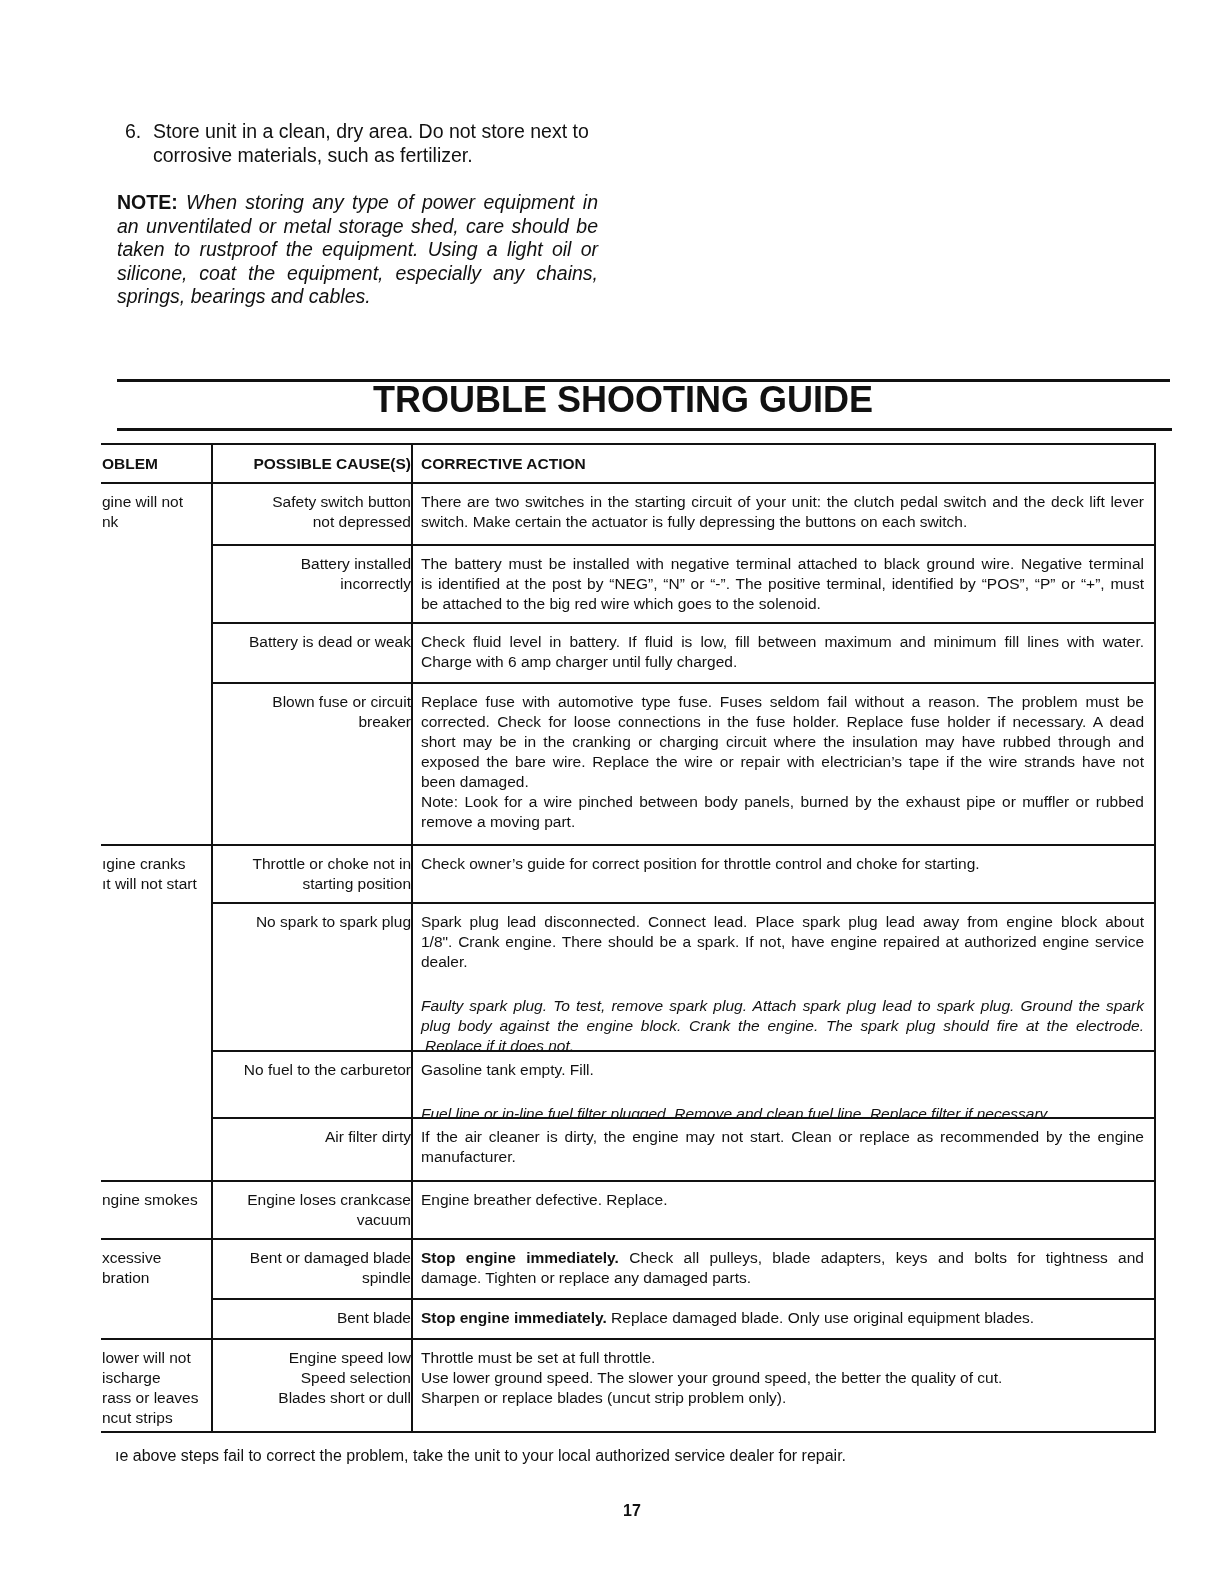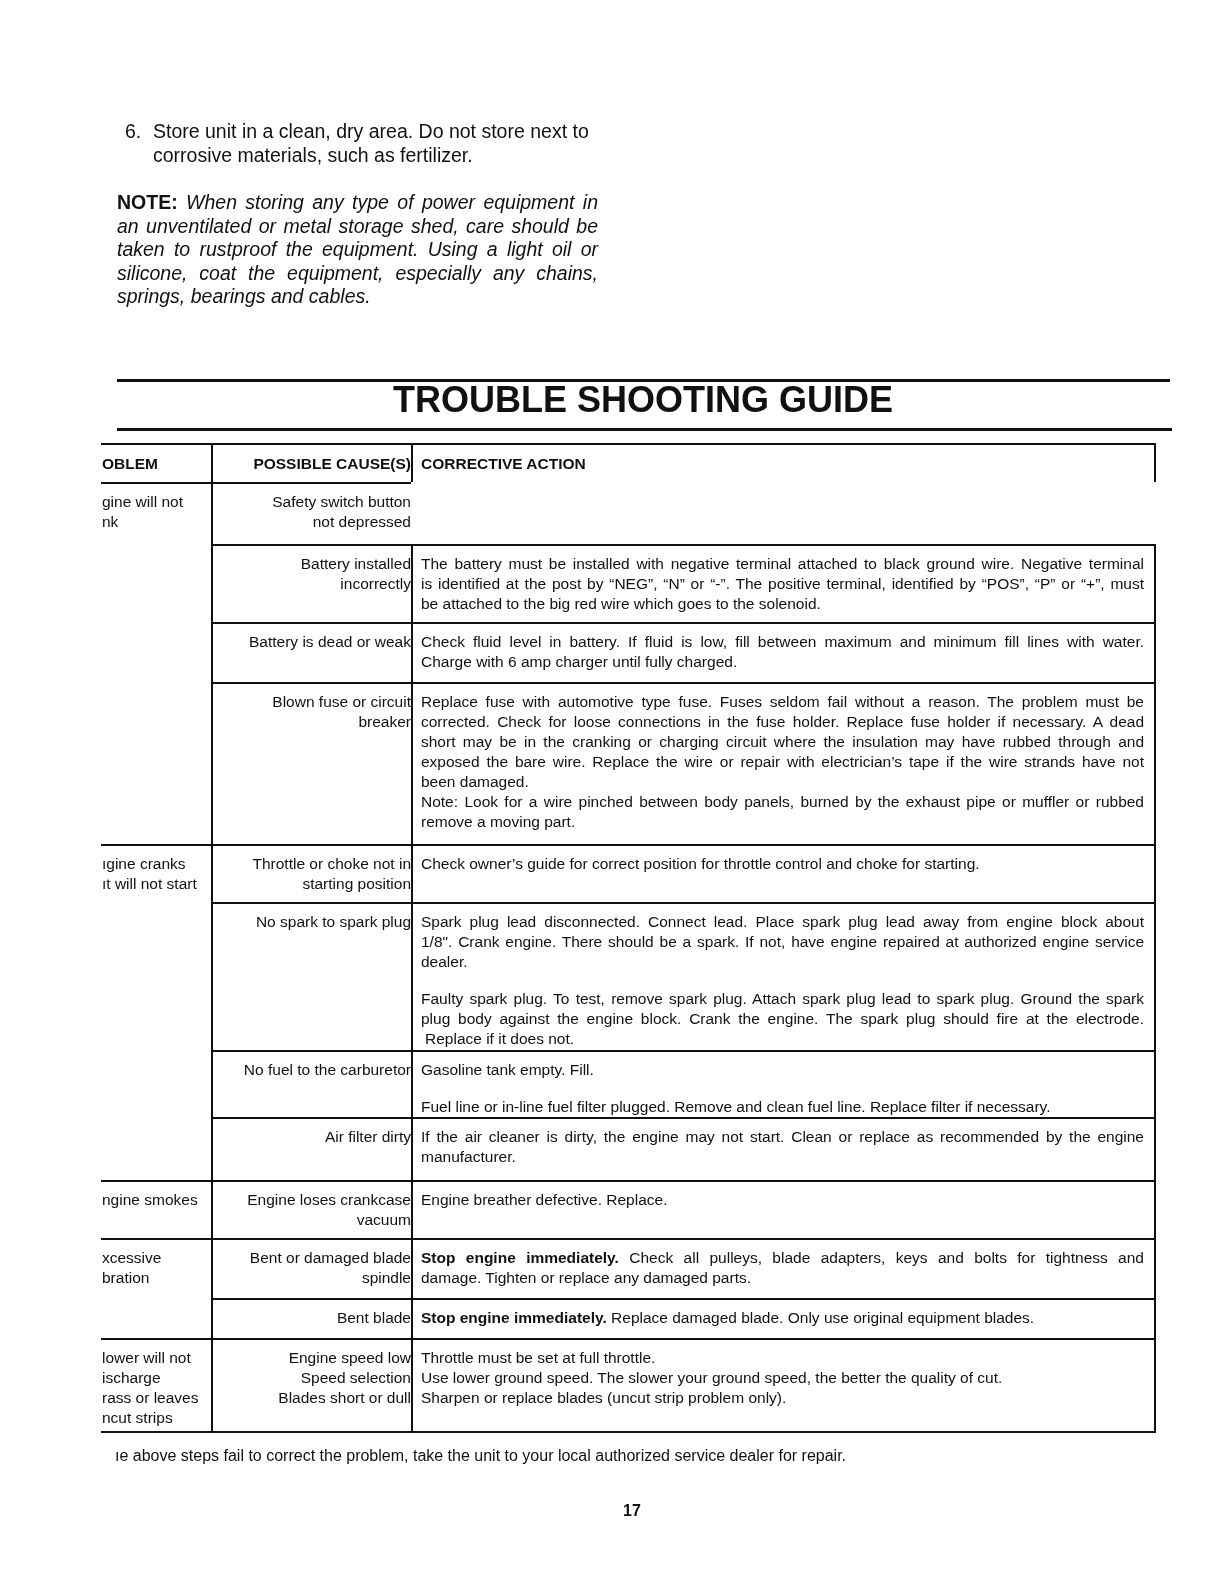--- a/index.html
+++ b/index.html
@@ -16,42 +16,42 @@
   .note .ln { text-align:justify; text-align-last:justify; }
   .note .ln.l { text-align-last:left; }
   .note-label { font-weight:bold; font-style:normal; }
   .note-text { font-style:italic; }
 
   .rule { position:absolute; left:117px; height:3px; background:#111111; }
   .rule-top { top:379px; width:1053px; }
   .rule-bottom { top:428px; width:1055px; }
   .title {
     position:absolute; left:373px; top:382px;
-    font-weight:bold; font-size:36px; line-height:36px; white-space:nowrap;margin-left:20px;
+    font-weight:bold; font-size:36px; line-height:36px; white-space:nowrap;
   }
 
   .tbl {
     position:absolute; left:101px; top:443px; width:1055px;
     display:grid;
     grid-template-columns:110px 200px 745px;
     grid-template-rows:39px 62px 78px 60px 162px 58px 148px 67px 63px 58px 60px 40px 93px;
     border-bottom:2px solid #111111;
   }
   .c {
     box-sizing:border-box; border-top:2px solid #111111;
     padding-top:8px; font-size:15.5px; line-height:20px; overflow:hidden;
   }
   .c1 { grid-column:1; padding-left:1px; white-space:nowrap; }
   .c2 { grid-column:2; border-left:2px solid #111111; padding-left:8px; white-space:nowrap;text-align:right; }
   .c3 { grid-column:3; border-left:2px solid #111111; border-right:2px solid #111111; padding-left:8px; padding-right:10px; }
   .hd { font-weight:bold; padding-top:9px; }
   .ln { display:block; }
   .j { text-align:justify; text-align-last:justify; }
   .l { text-align:left; }
-  .p + .p { margin-top:17px; }
+  .p + .p { margin-top:24px;font-style:italic; }
   .ind { padding-left:4px; }
   .b { font-weight:bold; }
 
   .footer-note { position:absolute; left:115px; top:1446px; font-size:16px; line-height:20px; white-space:nowrap; }
   .page-number { position:absolute; left:623px; top:1501px; font-size:16px; font-weight:bold; line-height:20px; }
 </style>
 </head>
 <body>
 
 <div class="top-block">
@@ -80,20 +80,26 @@
   <div class="c c3 hd" style="grid-row:1">CORRECTIVE ACTION</div>
 
   <div class="c c1" style="grid-row:2 / span 4">
     <div class="ln">gine will not</div>
     <div class="ln">nk</div>
   </div>
 
   <div class="c c2" style="grid-row:2">
     <div class="ln">Safety switch button</div>
     <div class="ln">not depressed</div>
+  </div>
+  <div class="c c3" style="grid-row:2">
+    <div class="p">
+      <div class="ln j">There are two switches in the starting circuit of your unit: the clutch pedal switch and the deck lift lever</div>
+      <div class="ln l">switch. Make certain the actuator is fully depressing the buttons on each switch.</div>
+    </div>
   </div>
 
   <div class="c c2" style="grid-row:3">
     <div class="ln">Battery installed</div>
     <div class="ln">incorrectly</div>
   </div>
   <div class="c c3" style="grid-row:3">
     <div class="p">
       <div class="ln j">The battery must be installed with negative terminal attached to black ground wire. Negative terminal</div>
       <div class="ln j">is identified at the post by “NEG”, “N” or “-”. The positive terminal, identified by “POS”, “P” or “+”, must</div>

